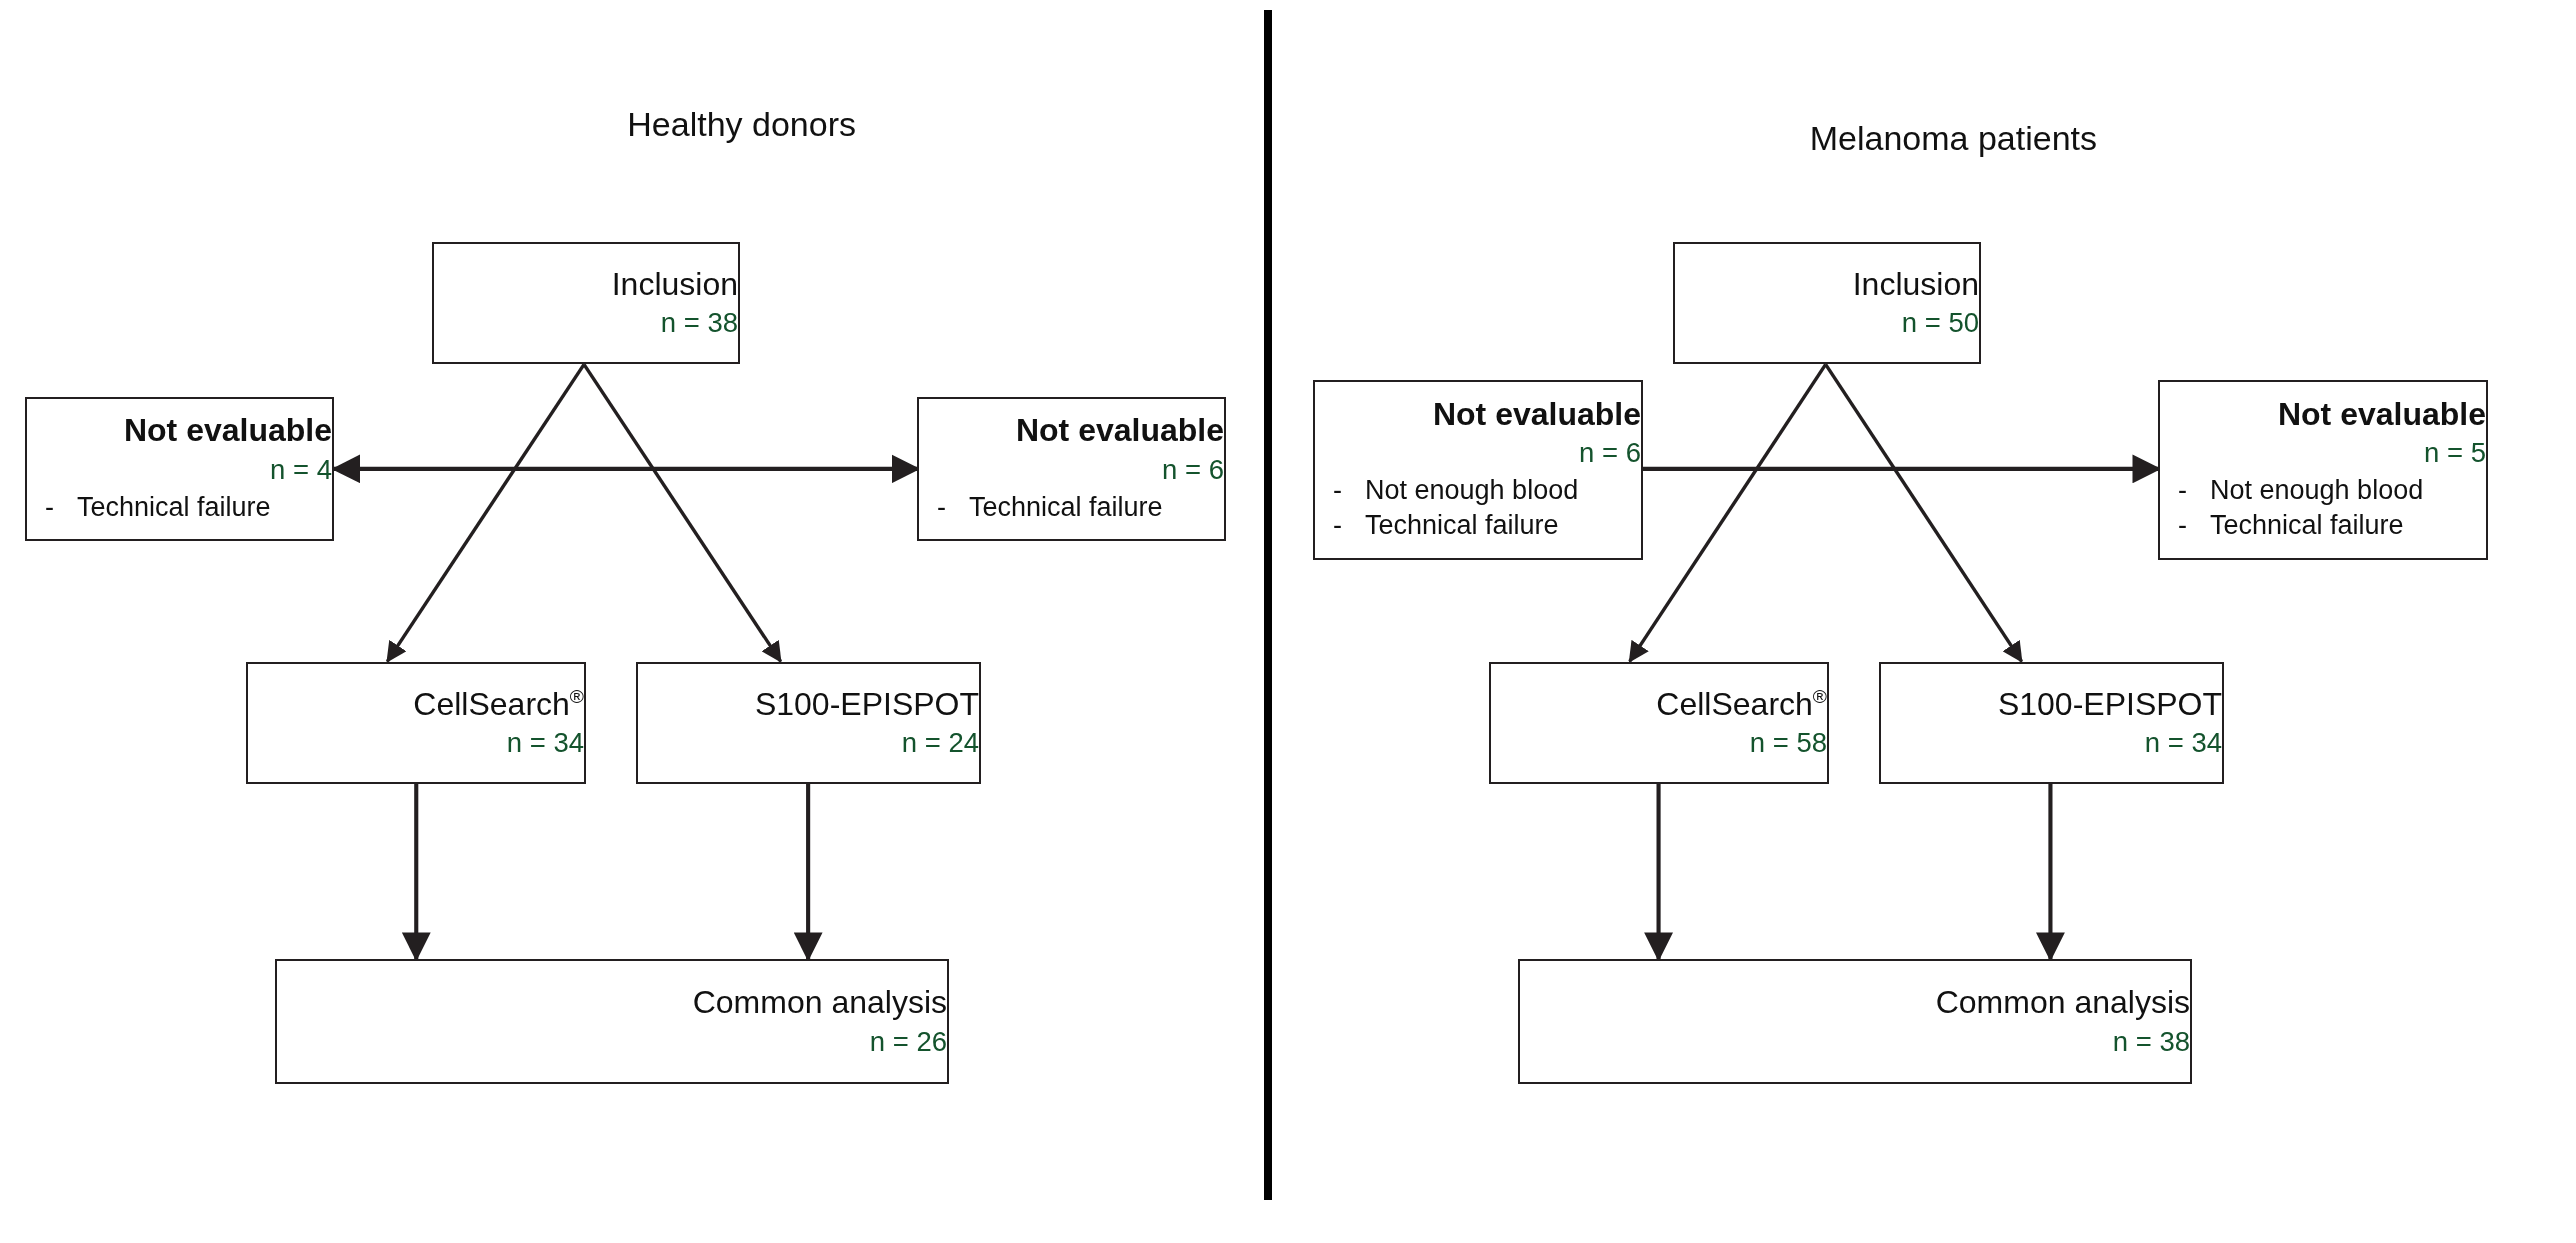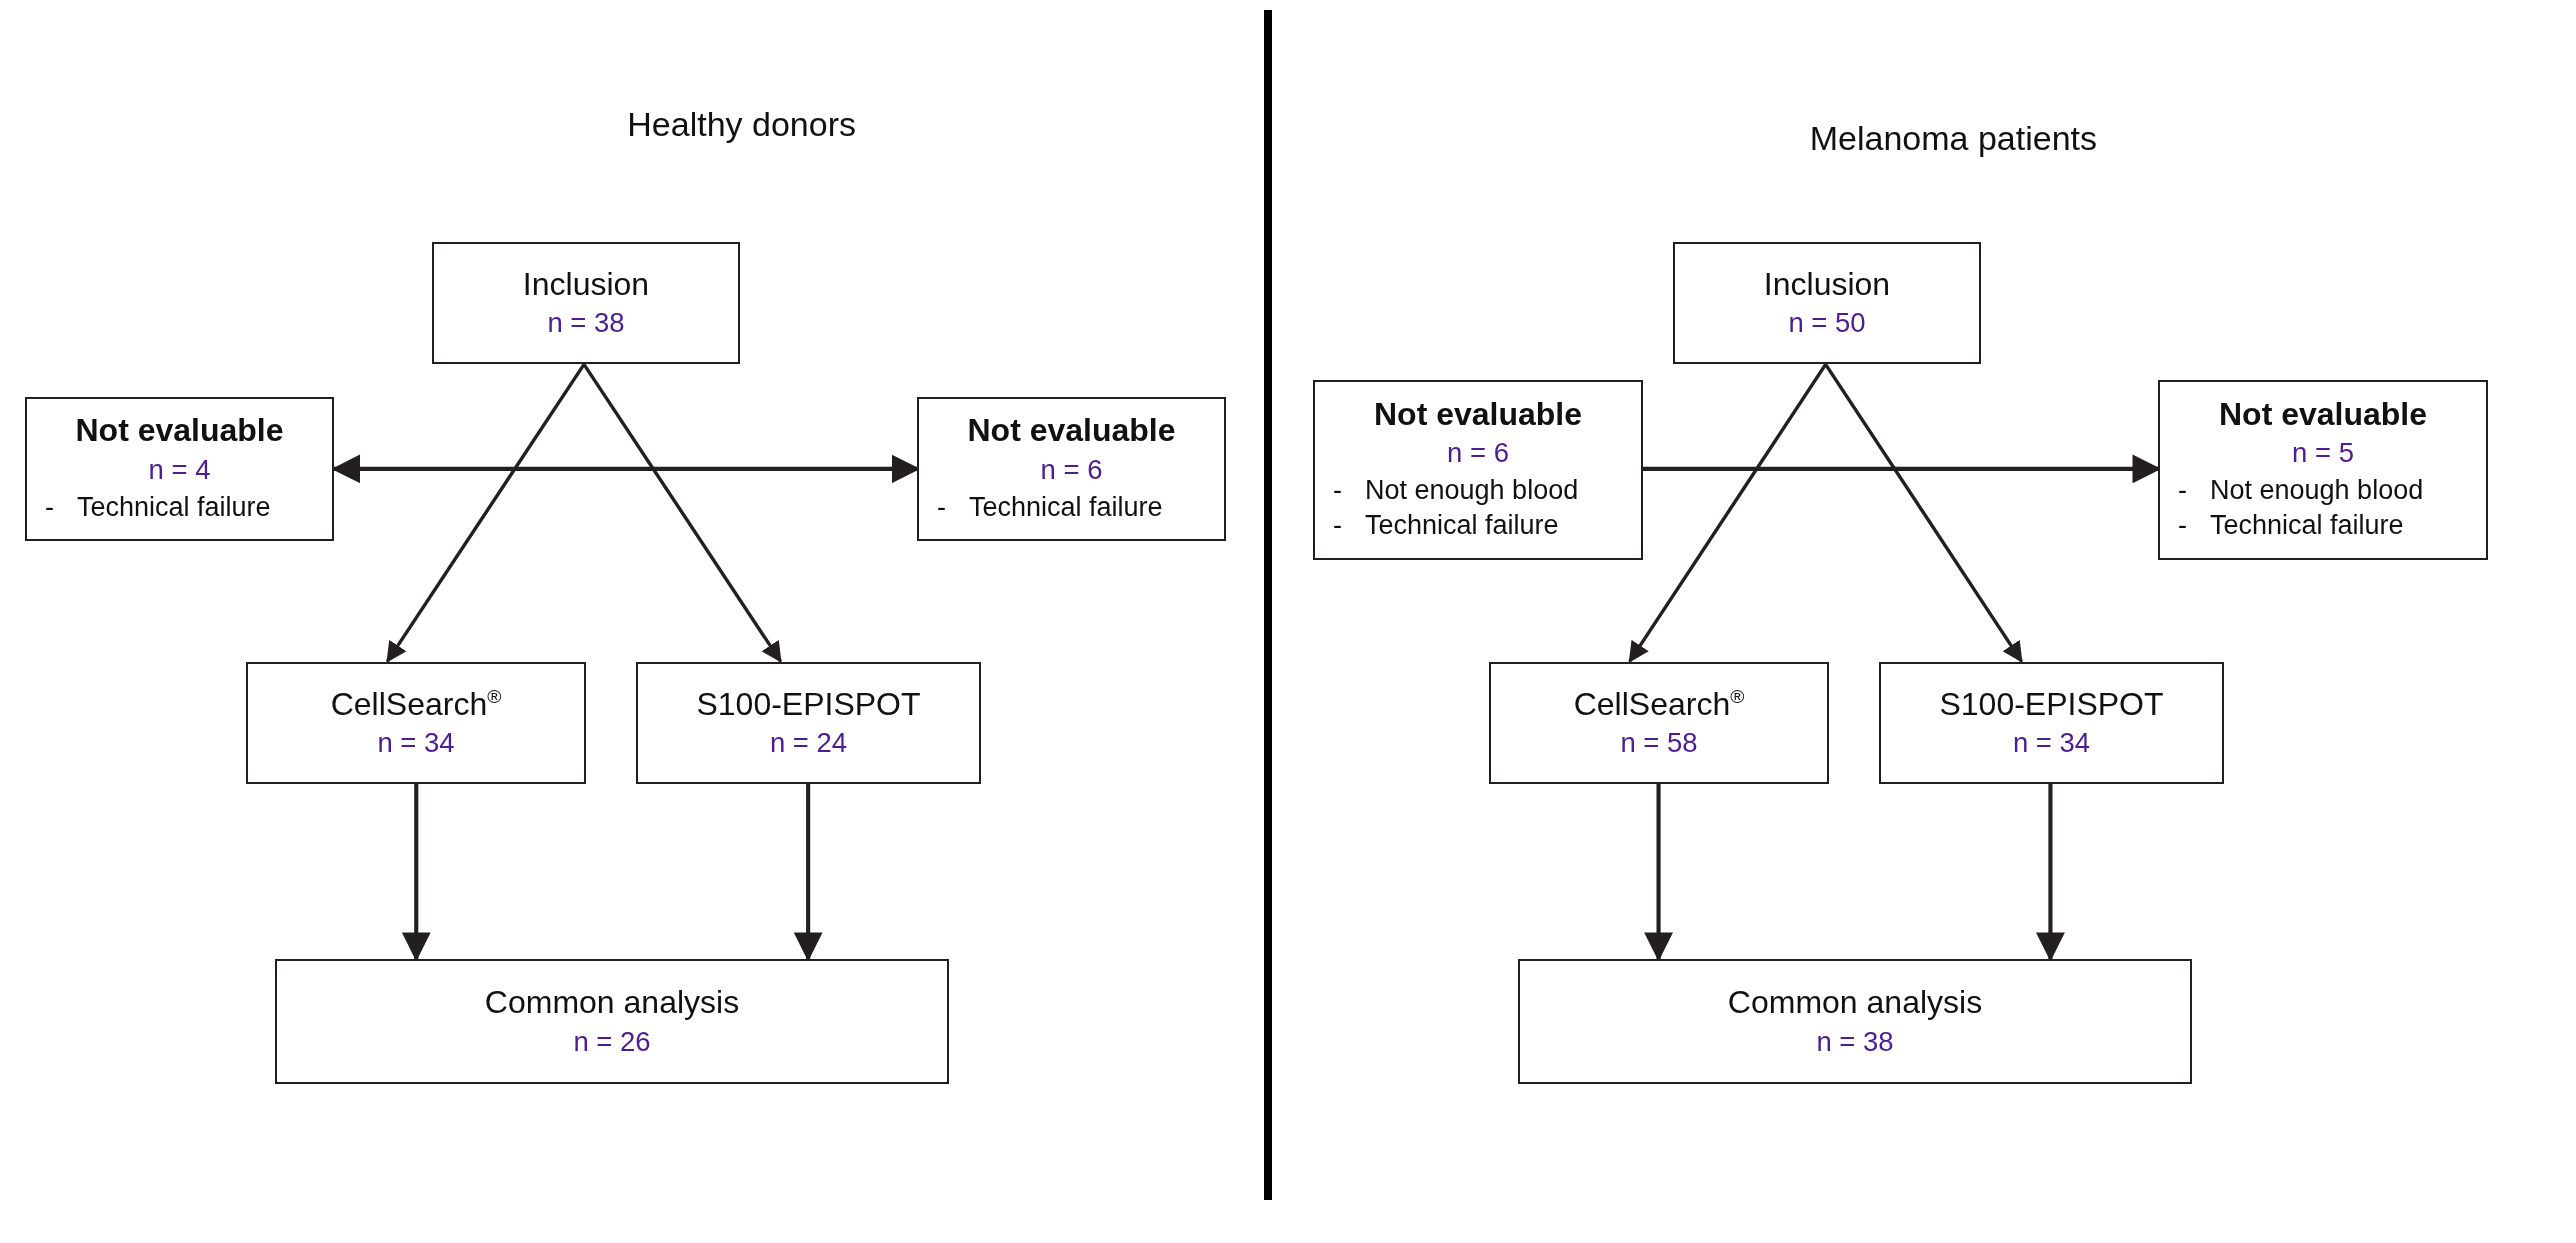--- a/index.html
+++ b/index.html
@@ -16,38 +16,38 @@
     overflow:hidden;
   }
   
   .fbox{
     position:absolute;
     box-sizing:border-box;
     background:#ffffff;
     border:2.1px solid #231f20;
     display:flex;
     flex-direction:column;
-    align-items:center;
+    align-items:flex-end;
     justify-content:center;
     text-align:center;
     z-index:5;
   }
   .fbox .ttl{
     font-size:32px;
     line-height:1.08;
     white-space:nowrap;
     color:#111111;
   }
   .fbox .ttl.bold{font-weight:bold;}
   .fbox .nline{
     font-size:27.5px;
     line-height:1.12;
     white-space:nowrap;
     margin-top:6.9px;
-    color:#4c1d95;
+    color:#14532d;
   }
   .reg{
     font-size:0.60em;
     vertical-align:super;
     line-height:0;
   }
   
   .reasons{
     margin-top:4.1px;
     align-self:stretch;

